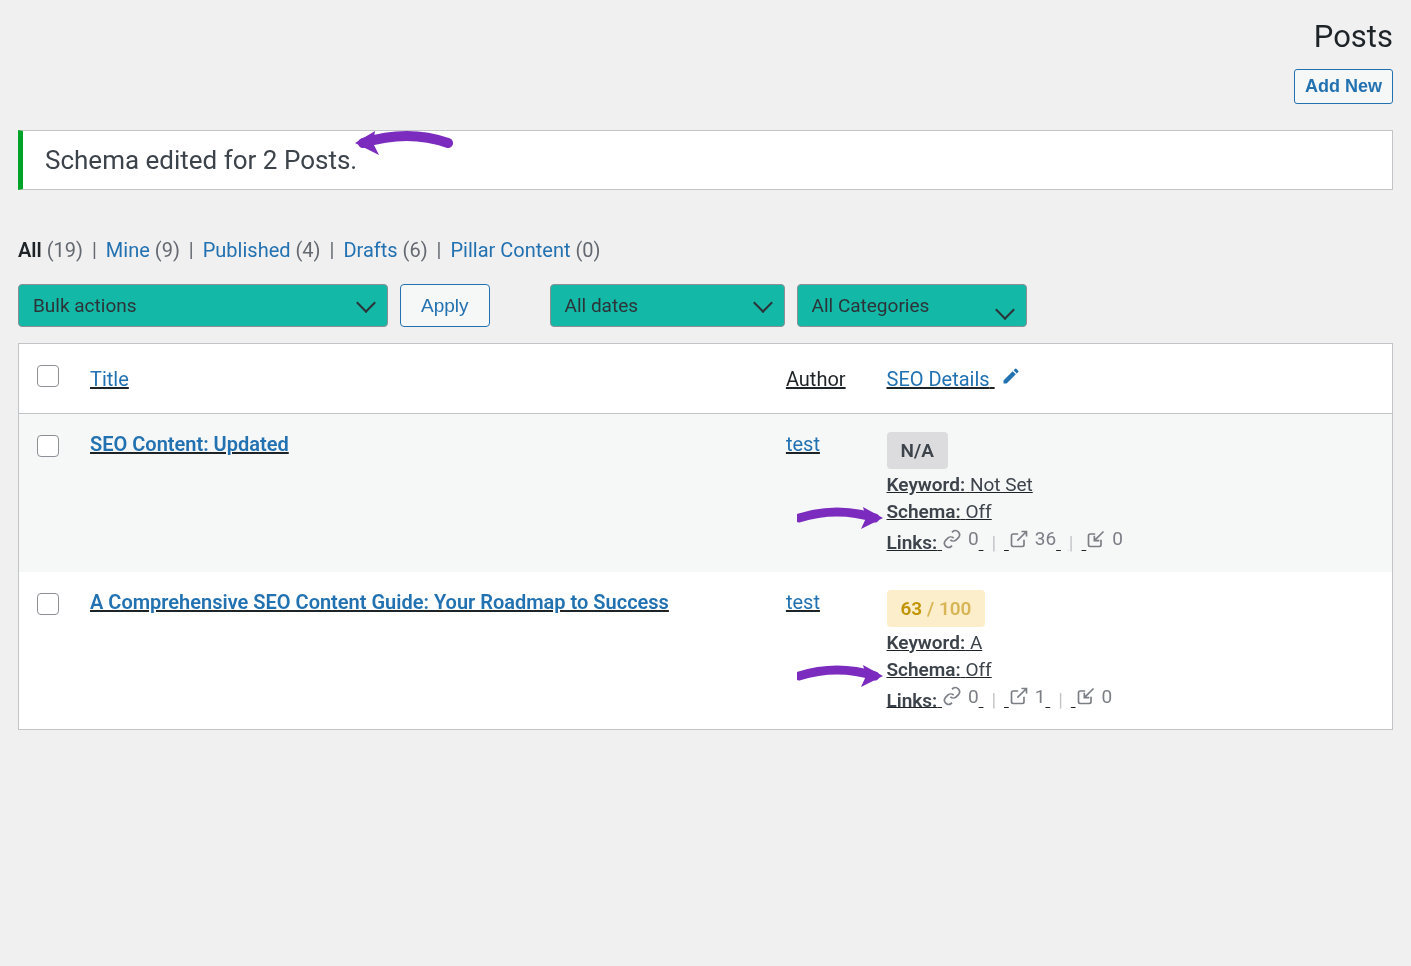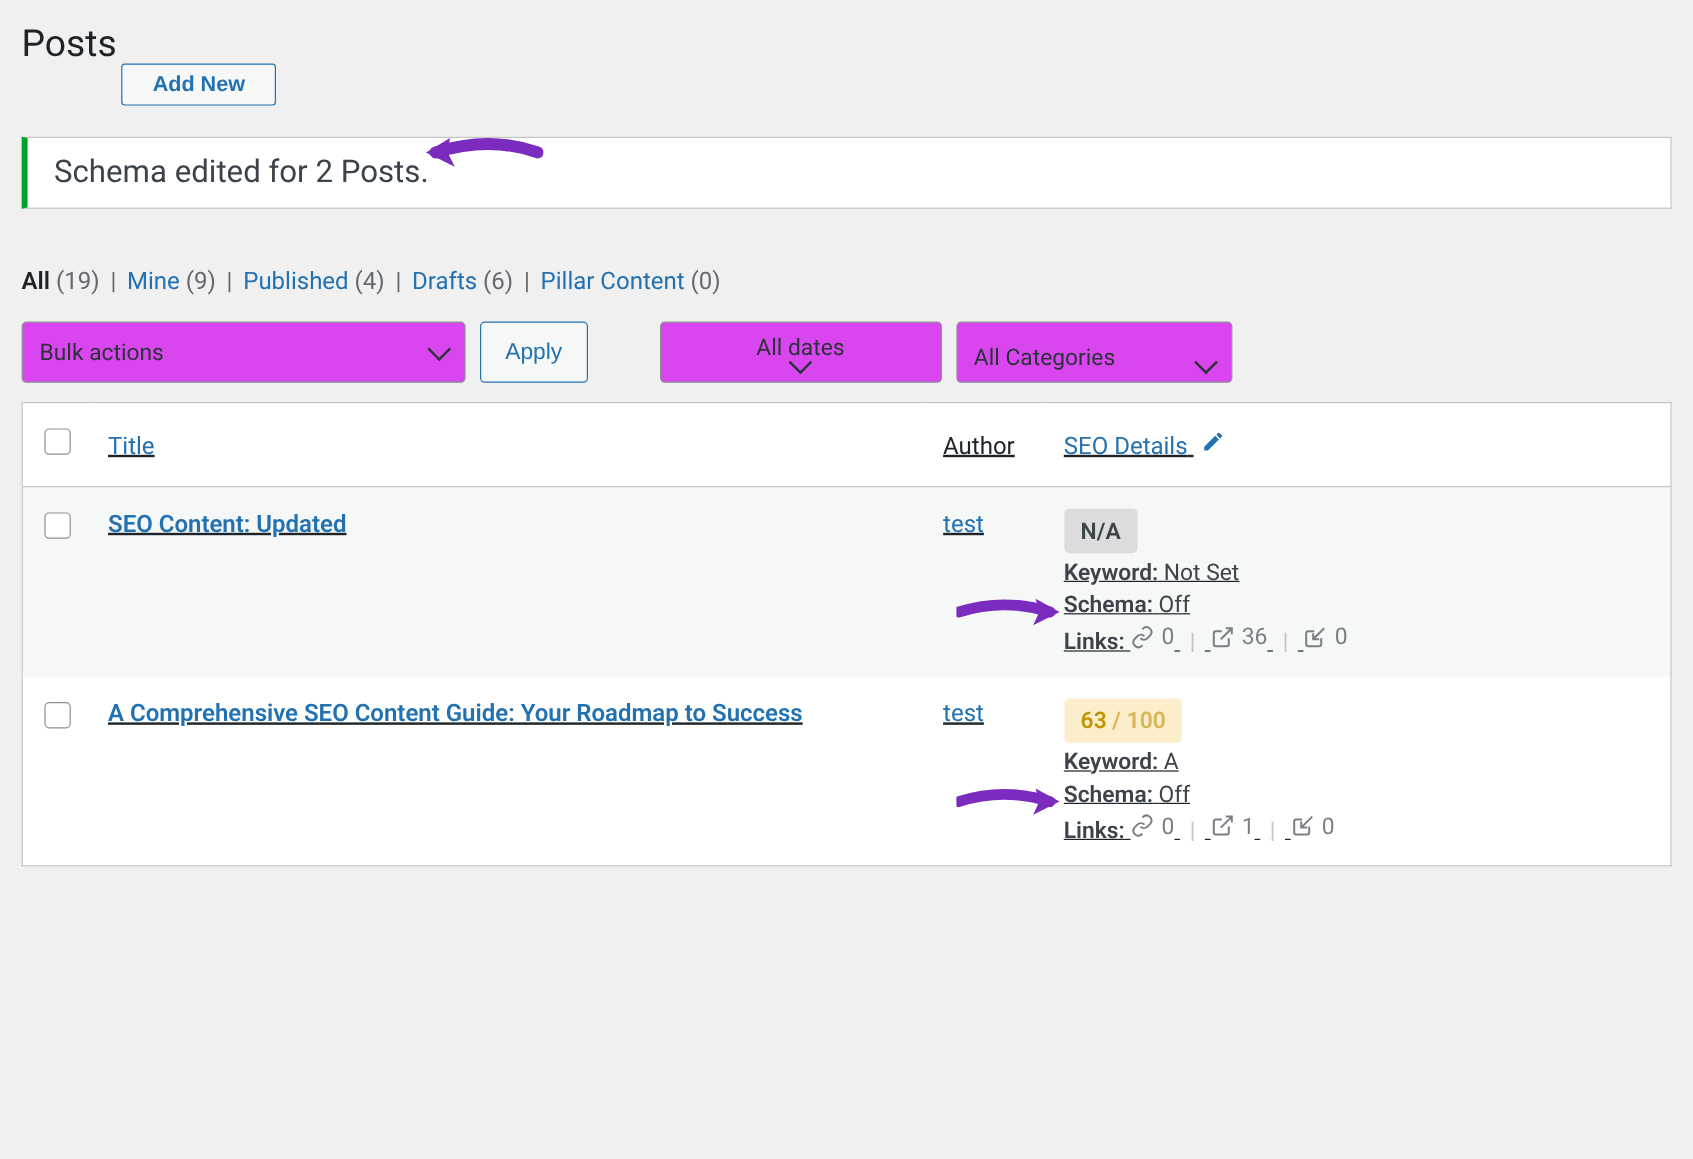--- a/index.html
+++ b/index.html
@@ -5,40 +5,40 @@
   * { box-sizing: border-box; }
   body {
     margin: 0;
     padding: 18px;
     font-family: -apple-system, BlinkMacSystemFont, "Segoe UI", Roboto, Helvetica, Arial, sans-serif;
     background: #f0f0f1;
     color: #1d2327;
   }
   .heading-row {
     display: flex;
-    align-items: flex-start;
-    gap: 4px;
+    align-items: flex-end;
+    gap: 14px;
     margin-bottom: 26px;
+    flex-direction: column;
   }
   h1 {
     font-size: 31px;
     font-weight: 400;
     margin: 0;
     color: #1d2327;
   }
   .add-new {
     border: 1.5px solid #2271b1;
     background: #f6f7f7;
     color: #2271b1;
-    padding: 6px 25px;
+    padding: 6px 10px;
     font-size: 18px;
     font-weight: 600;
     border-radius: 3px;
     cursor: pointer;
-    margin-top: 35px;
   }
   .notice {
     background: #fff;
     border: 1px solid #c3c4c7;
     border-left: 5px solid #00a32a;
     padding: 14px 22px;
     margin-bottom: 48px;
     position: relative;
   }
   .notice-text {
@@ -67,30 +67,30 @@
 
   .controls {
     display: flex;
     gap: 12px;
     margin-bottom: 16px;
   }
   .select-box {
     display: inline-flex;
     align-items: center;
     justify-content: space-between;
-    background: #d946ef;
+    background: #14b8a6;
     border: 1px solid #8c8f94;
     border-radius: 4px;
     padding: 9px 14px;
     font-size: 19px;
     color: #2c3338;
     cursor: pointer;
   }
   .select-box.bulk { width: 370px; }
-  .select-box.dates { width: 235px; flex-direction: column; }
+  .select-box.dates { width: 235px; }
   .select-box.cats { width: 230px; align-items: flex-end; }
   .select-box.rankmath { width: 260px; }
   .chev-down {
     width: 14px; height: 14px;
     border-right: 2px solid #2c3338;
     border-bottom: 2px solid #2c3338;
     transform: rotate(45deg);
     margin-top: -6px;
   }
   .apply-btn {

